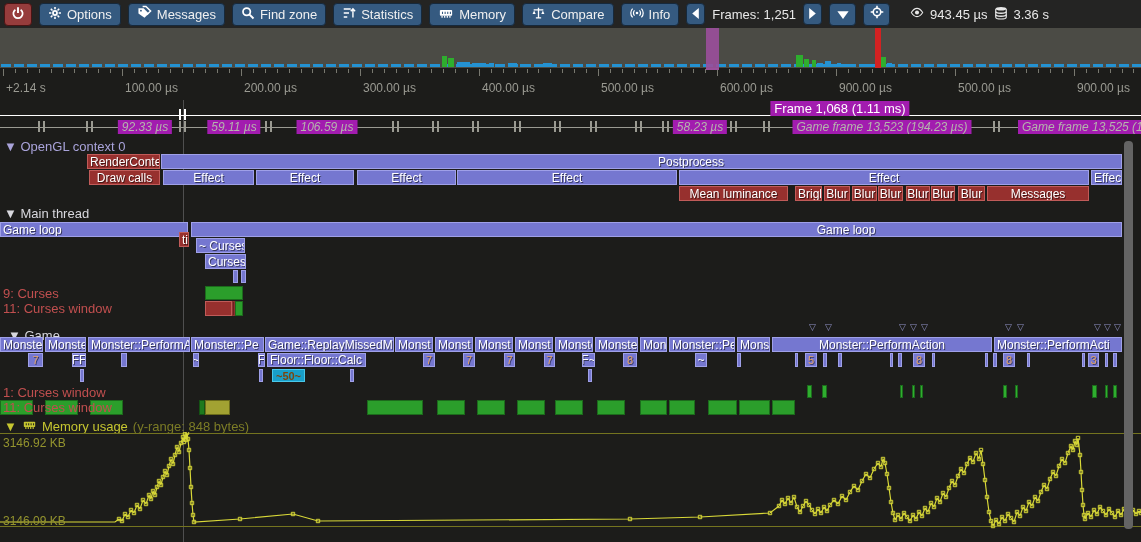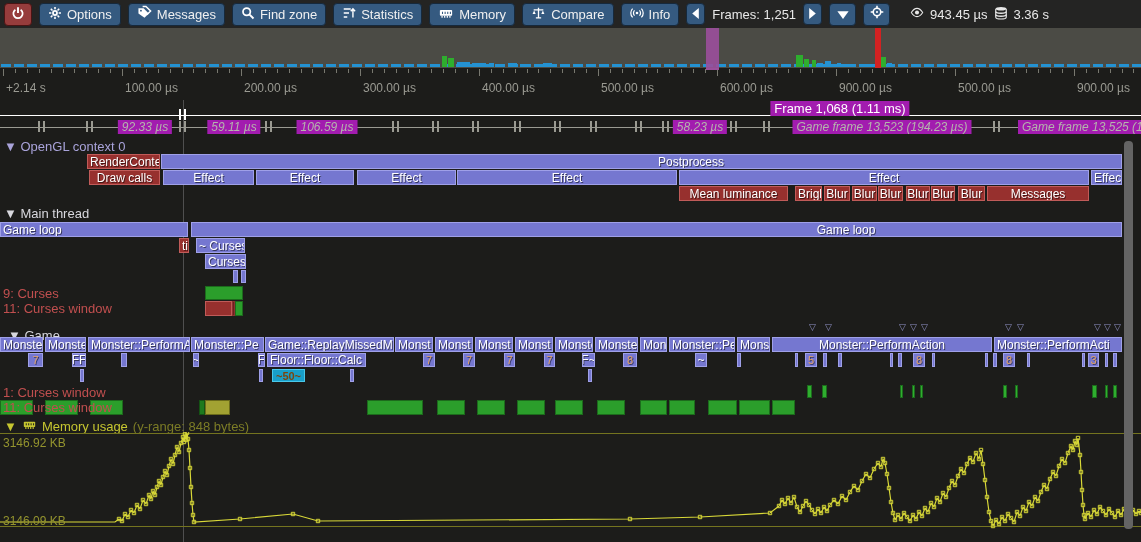--- a/index.html
+++ b/index.html
@@ -466,21 +466,21 @@
       </div>
       <div class="zone z-r" style="left: 987px; top: 186px; width: 102px; height: 15px; line-height: 15px; position: absolute;">
         <span style="left: 50%; transform: translate(-50%, -50%);">Messages</span>
       </div>
       <div class="zone z-p" style="left: 0px; top: 222px; width: 188px; height: 15px; line-height: 15px; position: absolute;">
         <span style="left: 2px;">Game loop</span>
       </div>
       <div class="zone z-p" style="left: 191px; top: 222px; width: 931px; height: 15px; line-height: 15px; position: absolute;">
         <span style="left: 654px; transform: translate(-50%, -50%);">Game loop</span>
       </div>
-      <div class="zone z-r" style="left: 179px; top: 238px; width: 10px; height: 15px; line-height: 15px; position: absolute;">
+      <div class="zone z-r" style="left: 179px; top: 232px; width: 10px; height: 15px; line-height: 15px; position: absolute;">
         <span style="left: 2px;">ti</span>
       </div>
       <div class="zone z-p" style="left: 196px; top: 238px; width: 49px; height: 15px; line-height: 15px; position: absolute;">
         <span style="left: 2px;">~ Curses</span>
       </div>
       <div class="zone z-p" style="left: 205px; top: 254px; width: 41px; height: 15px; line-height: 15px; position: absolute;">
         <span style="left: 2px;">Curses</span>
       </div>
       <div class="zone z-p" style="left: 233px; top: 270px; width: 5px; height: 13px; line-height: 13px; position: absolute;"></div>
       <div class="zone z-p" style="left: 241px; top: 270px; width: 5px; height: 13px; line-height: 13px; position: absolute;"></div>

